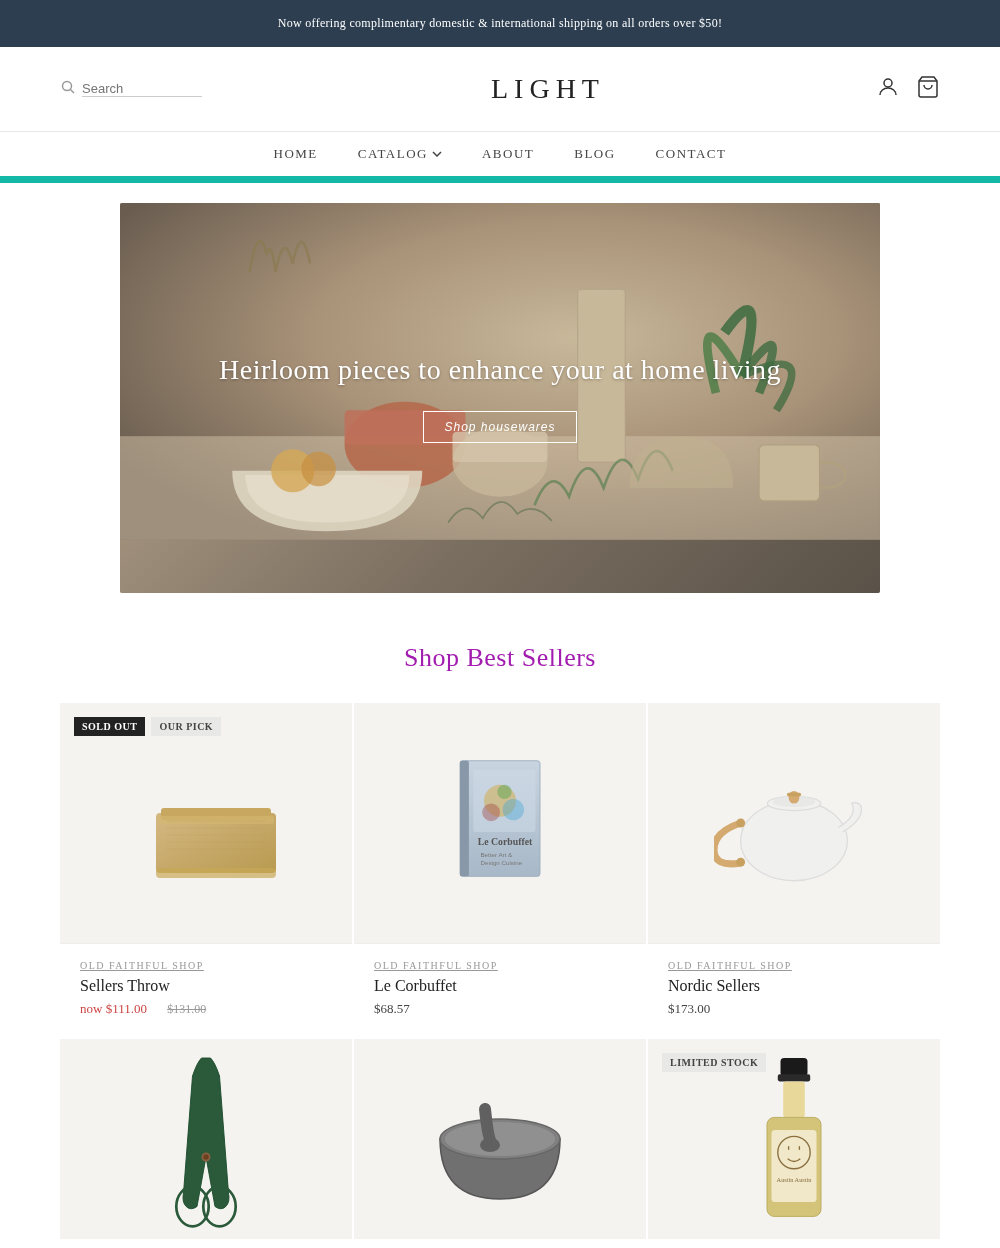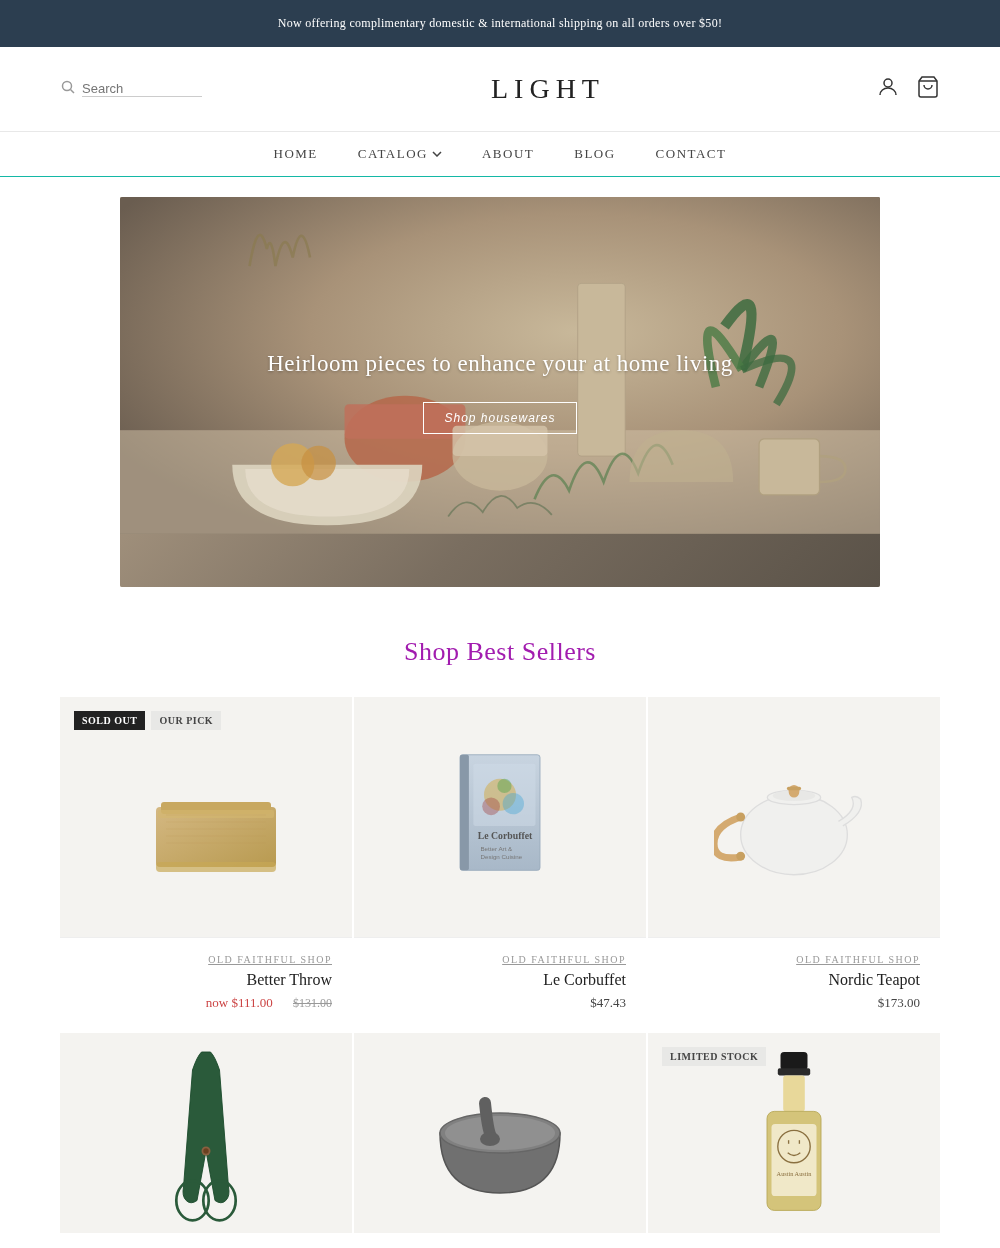--- a/index.html
+++ b/index.html
@@ -57,21 +57,21 @@
       color: #333;
     }
 
     
     .nav {
       display: flex;
       justify-content: center;
       gap: 40px;
       padding: 14px 0;
       border-top: 1px solid #e8e8e8;
-      border-bottom: 1px solid #14b8a6;
+      border-bottom: 7px solid #14b8a6;
     }
     .nav-item {
       font-size: 13px;
       letter-spacing: 1.5px;
       text-transform: uppercase;
       color: #444;
       cursor: pointer;
       display: flex;
       align-items: center;
       gap: 4px;
@@ -98,21 +98,21 @@
       position: absolute;
       inset: 0;
       display: flex;
       flex-direction: column;
       align-items: center;
       justify-content: center;
       text-align: center;
       color: #fff;
     }
     .hero-title {
-      font-size: 23px;
+      font-size: 28px;
       font-weight: 400;
       letter-spacing: 0.5px;
       margin-bottom: 25px;
       text-shadow: 0 1px 3px rgba(0,0,0,0.3);
     }
     .hero-btn {
       background: transparent;
       border: 1px solid #fff;
       color: #fff;
       padding: 8px 20px;
@@ -140,21 +140,20 @@
       letter-spacing: 0.5px;
       margin-bottom: 30px;
       color: #a21caf;
     }
 
     
     .product-grid {
       display: grid;
       grid-template-columns: repeat(3, 1fr);
       gap: 2px;
-      text-align: right;
     }
     .product-card {
       background: #f8f8f6;
       position: relative;
       cursor: pointer;
     }
     .product-image-area {
       height: 240px;
       display: flex;
       align-items: center;
@@ -369,21 +368,21 @@
           <line x1="40" y1="78" x2="140" y2="78" stroke="#b89050" stroke-width="0.5" opacity="0.4"></line>
           <line x1="40" y1="85" x2="140" y2="85" stroke="#b89050" stroke-width="0.5" opacity="0.4"></line>
           <line x1="40" y1="92" x2="140" y2="92" stroke="#b89050" stroke-width="0.5" opacity="0.4"></line>
           <line x1="40" y1="99" x2="140" y2="99" stroke="#b89050" stroke-width="0.5" opacity="0.4"></line>
           <line x1="40" y1="106" x2="140" y2="106" stroke="#b89050" stroke-width="0.5" opacity="0.4"></line>
           <rect x="30" y="125" width="120" height="10" rx="4" fill="#c8a855" opacity="0.7"></rect>
         </svg>
       </div>
       <div class="product-info">
         <div class="product-brand">OLD FAITHFUL SHOP</div>
-        <div class="product-name">Better Throw</div>
+        <div class="product-name">Sellers Throw</div>
         <div class="product-price">
           <span class="price-now">now $111.00</span>
           <span class="price-old">$131.00</span>
         </div>
       </div>
     </div>
 
     <div class="product-card">
       <div class="product-image-area">
         <svg class="product-svg" viewBox="0 0 160 180">
@@ -406,21 +405,21 @@
           <circle cx="80" cy="65" r="18" fill="#d4aa40" opacity="0.5"></circle>
           <circle cx="95" cy="75" r="12" fill="#40a4d4" opacity="0.4"></circle>
           <circle cx="70" cy="78" r="10" fill="#a04040" opacity="0.4"></circle>
           <circle cx="85" cy="55" r="8" fill="#40a040" opacity="0.4"></circle>
         </svg>
       </div>
       <div class="product-info">
         <div class="product-brand">OLD FAITHFUL SHOP</div>
         <div class="product-name">Le Corbuffet</div>
         <div class="product-price">
-          <span>$47.43</span>
+          <span>$68.57</span>
         </div>
       </div>
     </div>
 
     <div class="product-card">
       <div class="product-image-area">
         <svg class="product-svg" viewBox="0 0 180 160">
 
           <ellipse cx="90" cy="100" rx="60" ry="45" fill="#f0f0ee" stroke="#ddd" stroke-width="1.5"></ellipse>
 
@@ -433,21 +432,21 @@
           <path d="M145,90 Q170,75 165,60 Q160,55 155,58 Q162,72 140,85" fill="#f0f0ee" stroke="#ddd" stroke-width="1.5"></path>
 
           <path d="M30,80 Q0,90 0,110 Q0,130 30,125" fill="none" stroke="#d4aa70" stroke-width="8" stroke-linecap="round"></path>
 
           <circle cx="30" cy="80" r="5" fill="#c8a060"></circle>
           <circle cx="30" cy="124" r="5" fill="#c8a060"></circle>
         </svg>
       </div>
       <div class="product-info">
         <div class="product-brand">OLD FAITHFUL SHOP</div>
-        <div class="product-name">Nordic Teapot</div>
+        <div class="product-name">Nordic Sellers</div>
         <div class="product-price">
           <span>$173.00</span>
         </div>
       </div>
     </div>
 
     <div class="product-card-partial product-card">
       <div class="product-image-partial">
         <svg width="120" height="180" viewBox="0 0 120 200">
 

